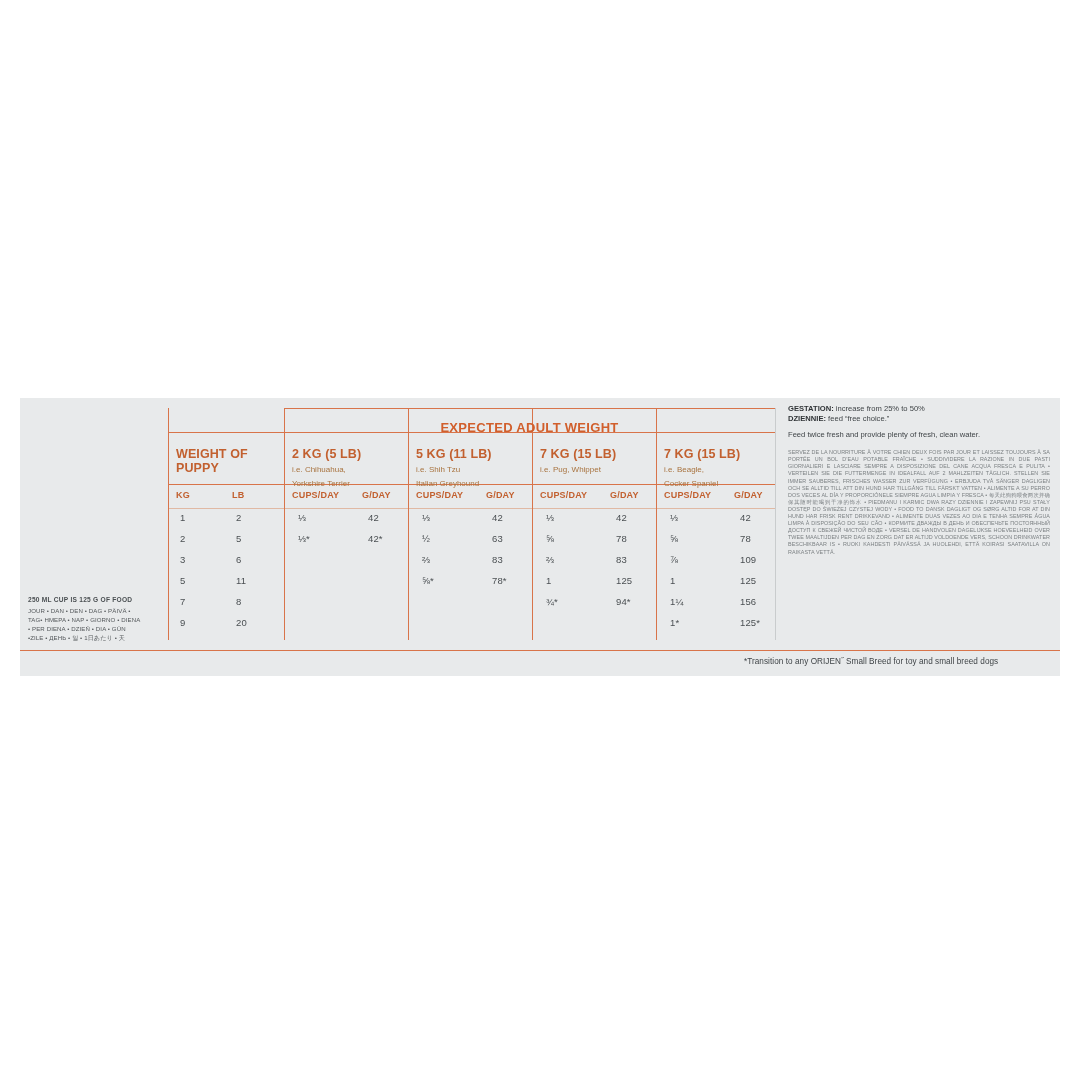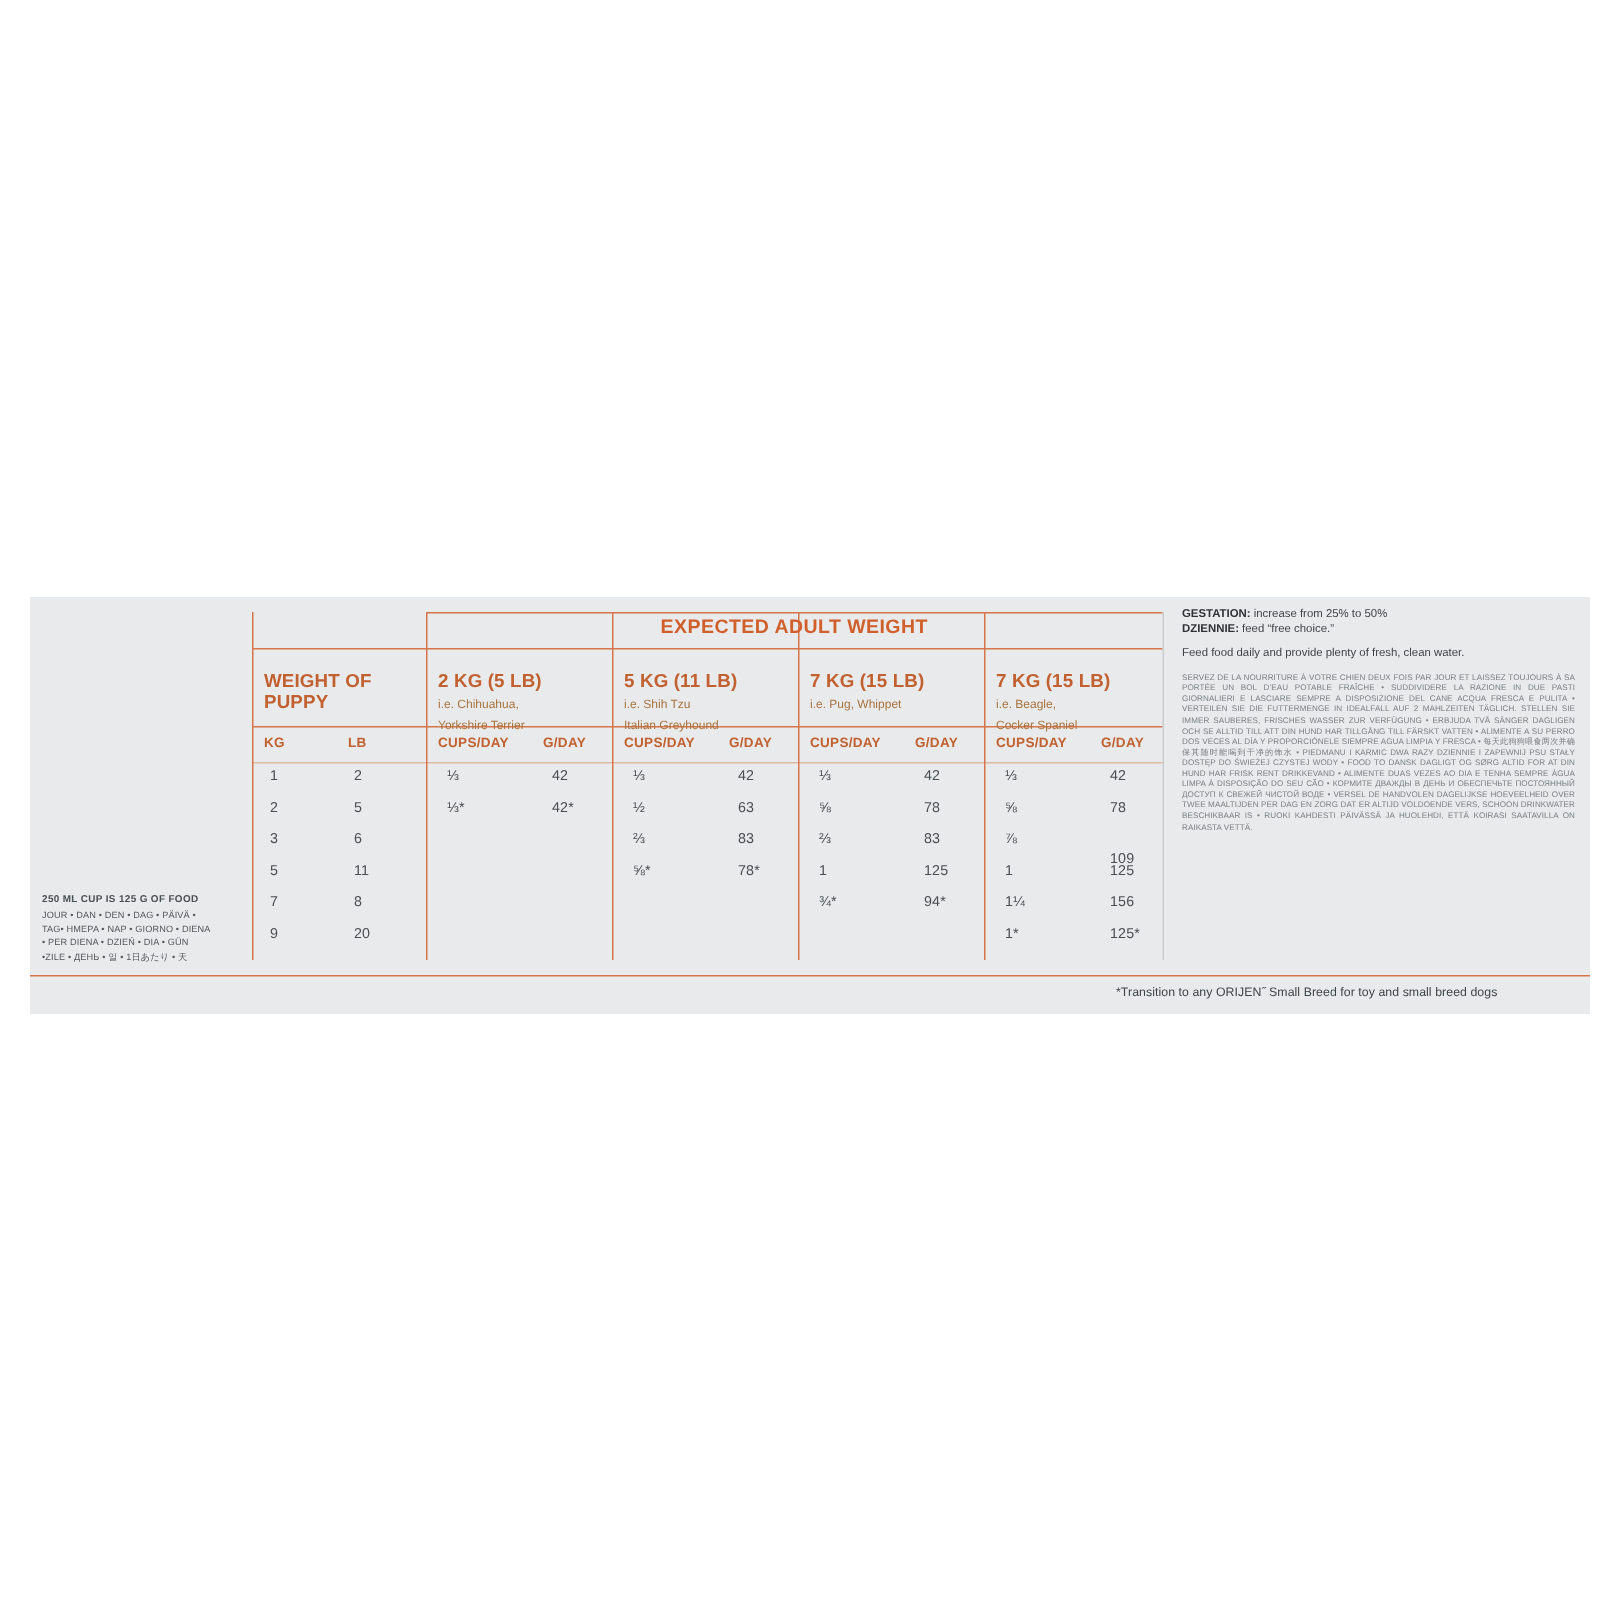--- a/index.html
+++ b/index.html
@@ -67,21 +67,21 @@
   .vl-4{left:488px;}
   .vl-5{left:607px;background:#c9cccd;}
 
   .hline{position:absolute;height:1px;background:#d8744a;}
   .hl-top-span{left:116px;top:0;width:491px;}
   .hl-hdr{left:0px;top:24px;width:607px;}
   .hl-sub{left:0px;top:76px;width:607px;}
   .hl-bot{left:0px;top:100px;width:607px;background:#e0b9a4;}
 
   .eaw{
-    position:absolute;left:116px;top:2px;width:491px;
+    position:absolute;left:116px;top:12px;width:491px;
     text-align:center;color:#d15f2c;font-size:13px;font-weight:bold;
     letter-spacing:.3px;
   }
 
   .colhdr{position:absolute;top:39px;}
   .colhdr .big{
     color:#c2602f;font-size:12.5px;font-weight:bold;letter-spacing:.1px;
     line-height:14px;white-space:nowrap;
   }
   .colhdr .sub{
@@ -244,21 +244,21 @@
           <span class="cell g-b" style="left: 572px;">78</span>
         </div>
         <div class="row">
           <span class="cell kg">3</span>
           <span class="cell lb">6</span>
           <span class="cell g-a" style="left: 254px;">⅔</span>
           <span class="cell g-b" style="left: 324px;">83</span>
           <span class="cell g-a" style="left: 378px;">⅔</span>
           <span class="cell g-b" style="left: 448px;">83</span>
           <span class="cell g-a" style="left: 502px;">⅞</span>
-          <span class="cell g-b" style="left: 572px; margin-top: 13px;">109</span>
+          <span class="cell g-b" style="left: 572px;">109</span>
         </div>
         <div class="row">
           <span class="cell kg">5</span>
           <span class="cell lb">11</span>
           <span class="cell g-a" style="left: 254px;">⅝*</span>
           <span class="cell g-b" style="left: 324px;">78*</span>
           <span class="cell g-a" style="left: 378px;">1</span>
           <span class="cell g-b" style="left: 448px;">125</span>
           <span class="cell g-a" style="left: 502px;">1</span>
           <span class="cell g-b" style="left: 572px;">125</span>
@@ -282,20 +282,20 @@
 
   <div class="right-block">
     <div class="gest">
       <div>
         <b>GESTATION:</b><span> increase from 25% to 50%</span>
       </div>
       <div>
         <b>DZIENNIE:</b><span> feed “free choice.”</span>
       </div>
     </div>
-    <div class="feedtwice">Feed food daily and provide plenty of fresh, clean water.</div>
+    <div class="feedtwice">Feed twice fresh and provide plenty of fresh, clean water.</div>
     <div class="multiling">SERVEZ DE LA NOURRITURE À VOTRE CHIEN DEUX FOIS PAR JOUR ET LAISSEZ TOUJOURS À SA PORTÉE UN BOL D’EAU POTABLE FRAÎCHE • SUDDIVIDERE LA RAZIONE IN DUE PASTI GIORNALIERI E LASCIARE SEMPRE A DISPOSIZIONE DEL CANE ACQUA FRESCA E PULITA • VERTEILEN SIE DIE FUTTERMENGE IN IDEALFALL AUF 2 MAHLZEITEN TÄGLICH. STELLEN SIE IMMER SAUBERES, FRISCHES WASSER ZUR VERFÜGUNG • ERBJUDA TVÅ SÄNGER DAGLIGEN OCH SE ALLTID TILL ATT DIN HUND HAR TILLGÅNG TILL FÄRSKT VATTEN • ALIMENTE A SU PERRO DOS VECES AL DÍA Y PROPORCIÓNELE SIEMPRE AGUA LIMPIA Y FRESCA • 每天此狗狗喂食两次并确保其随时能喝到干净的饰水 • PIEDMANU I KARMIC DWA RAZY DZIENNIE I ZAPEWNIJ PSU STAŁY DOSTĘP DO ŚWIEŻEJ CZYSTEJ WODY • FOOD TO DANSK DAGLIGT OG SØRG ALTID FOR AT DIN HUND HAR FRISK RENT DRIKKEVAND • ALIMENTE DUAS VEZES AO DIA E TENHA SEMPRE ÁGUA LIMPA À DISPOSIÇÃO DO SEU CÃO • КОРМИТЕ ДВАЖДЫ В ДЕНЬ И ОБЕСПЕЧЬТЕ ПОСТОЯННЫЙ ДОСТУП К СВЕЖЕЙ ЧИСТОЙ ВОДЕ • VERSEL DE HANDVOLEN DAGELIJKSE HOEVEELHEID OVER TWEE MAALTIJDEN PER DAG EN ZORG DAT ER ALTIJD VOLDOENDE VERS, SCHOON DRINKWATER BESCHIKBAAR IS • RUOKI KAHDESTI PÄIVÄSSÄ JA HUOLEHDI, ETTÄ KOIRASI SAATAVILLA ON RAIKASTA VETTÄ.</div>
   </div>
 
   <div class="foot-rule"></div>
   <div class="foot-right">*Transition to any ORIJEN˝ Small Breed for toy and small breed dogs</div>
 
 </div>
 
 </body></html>

